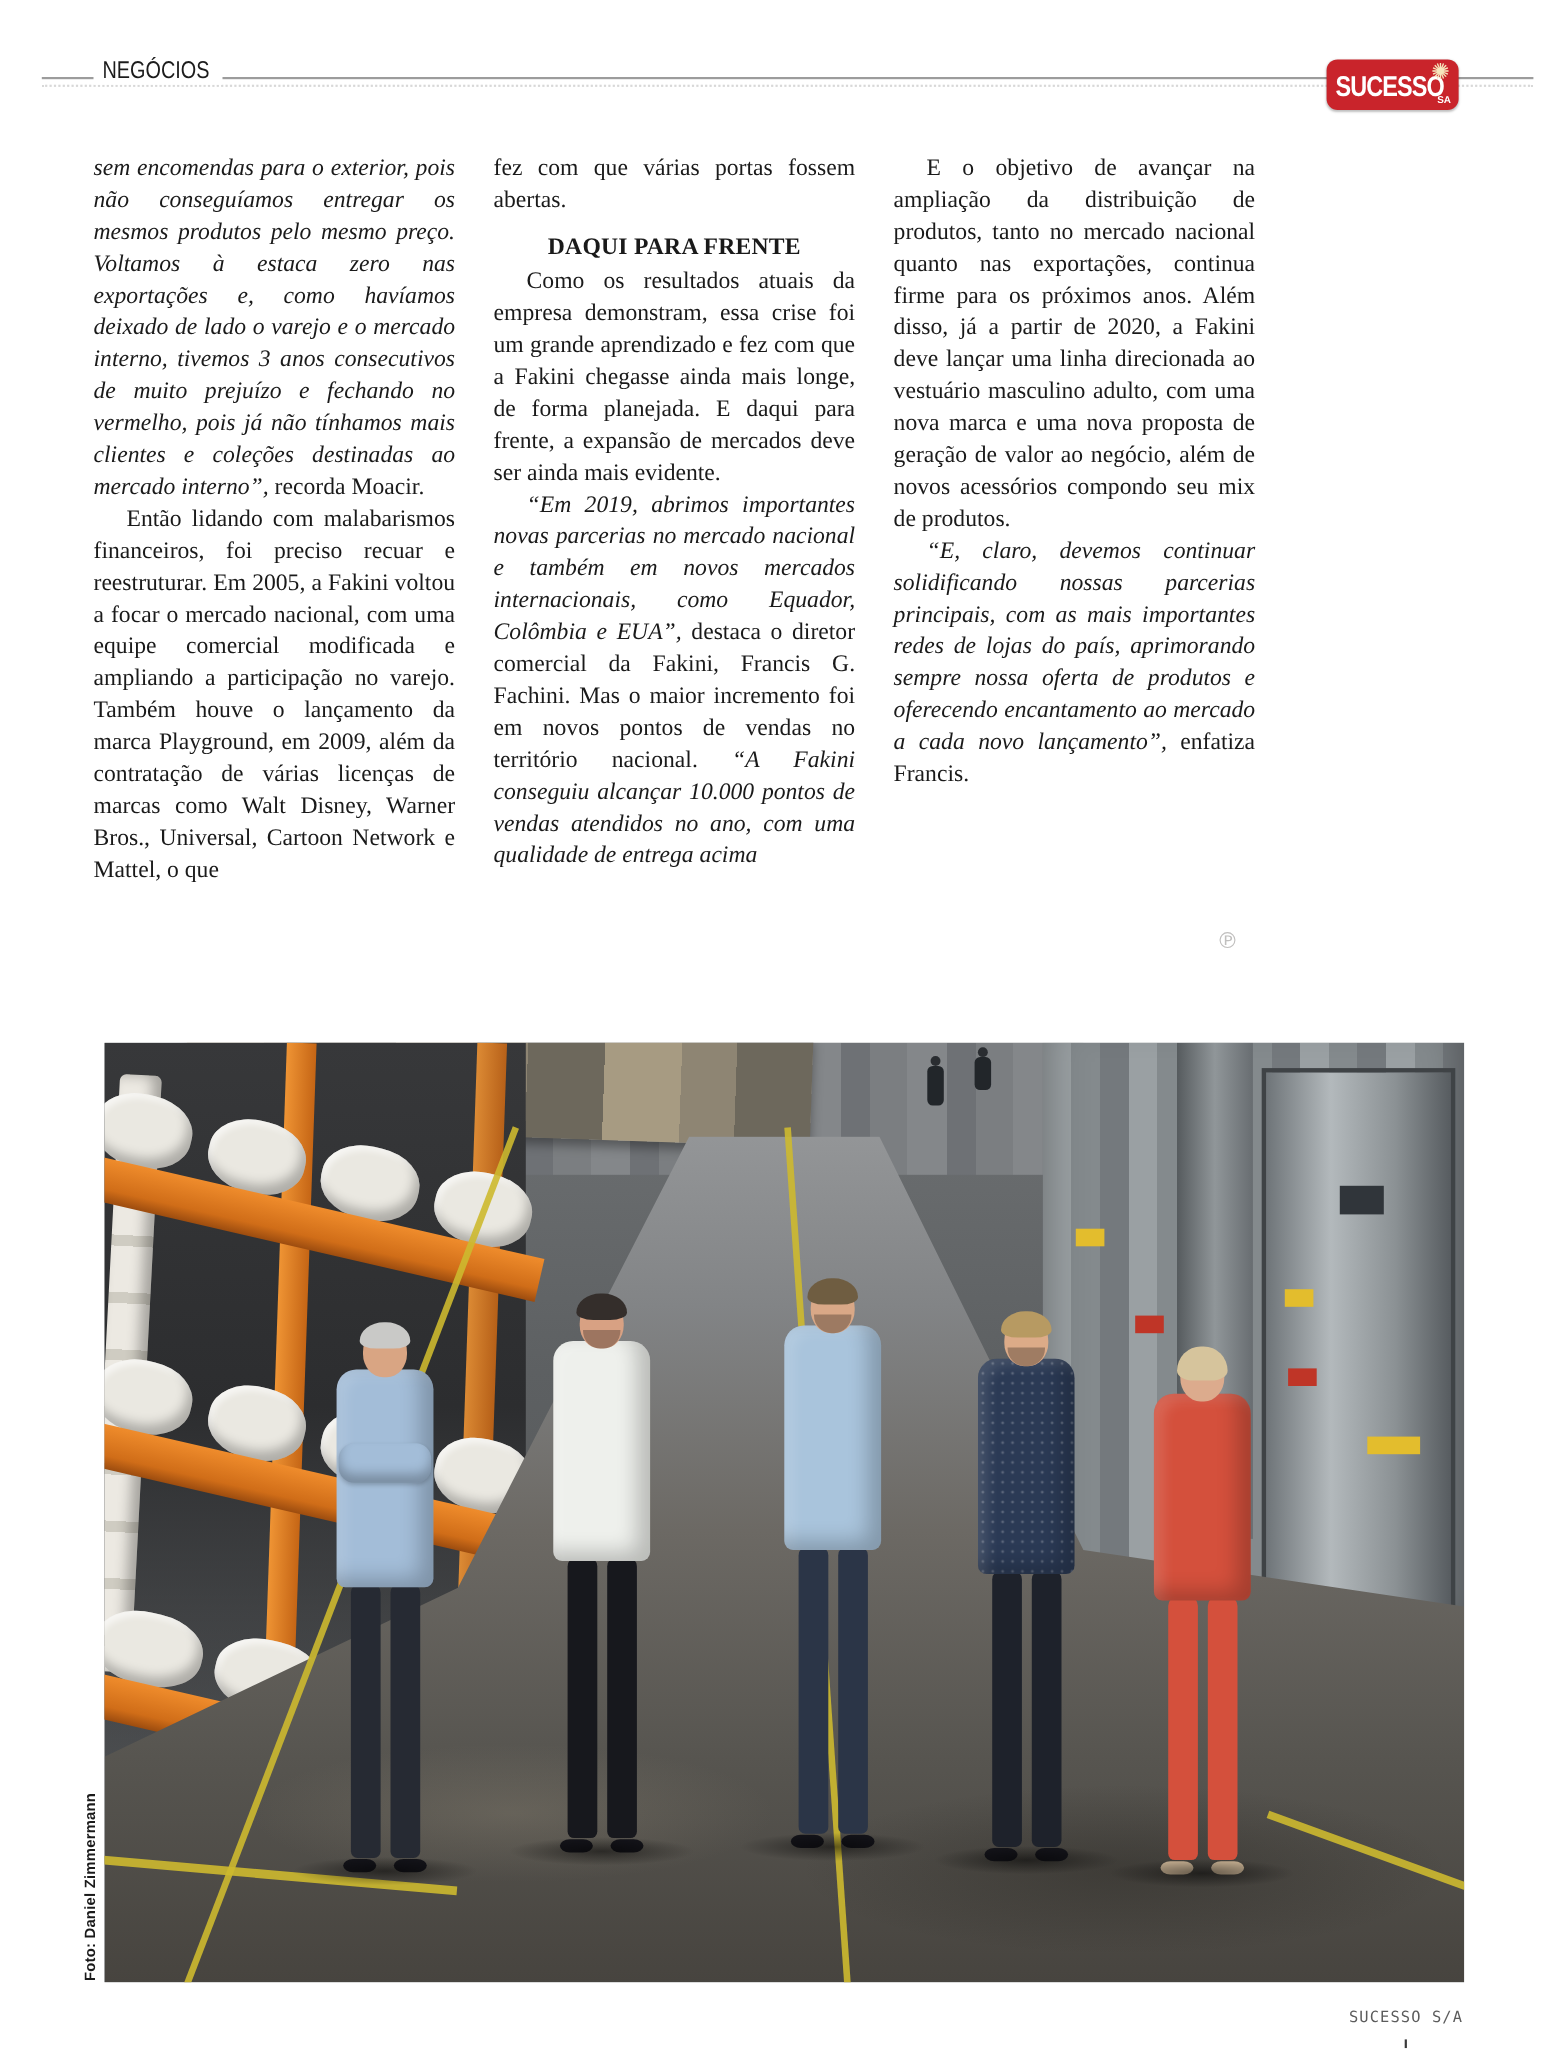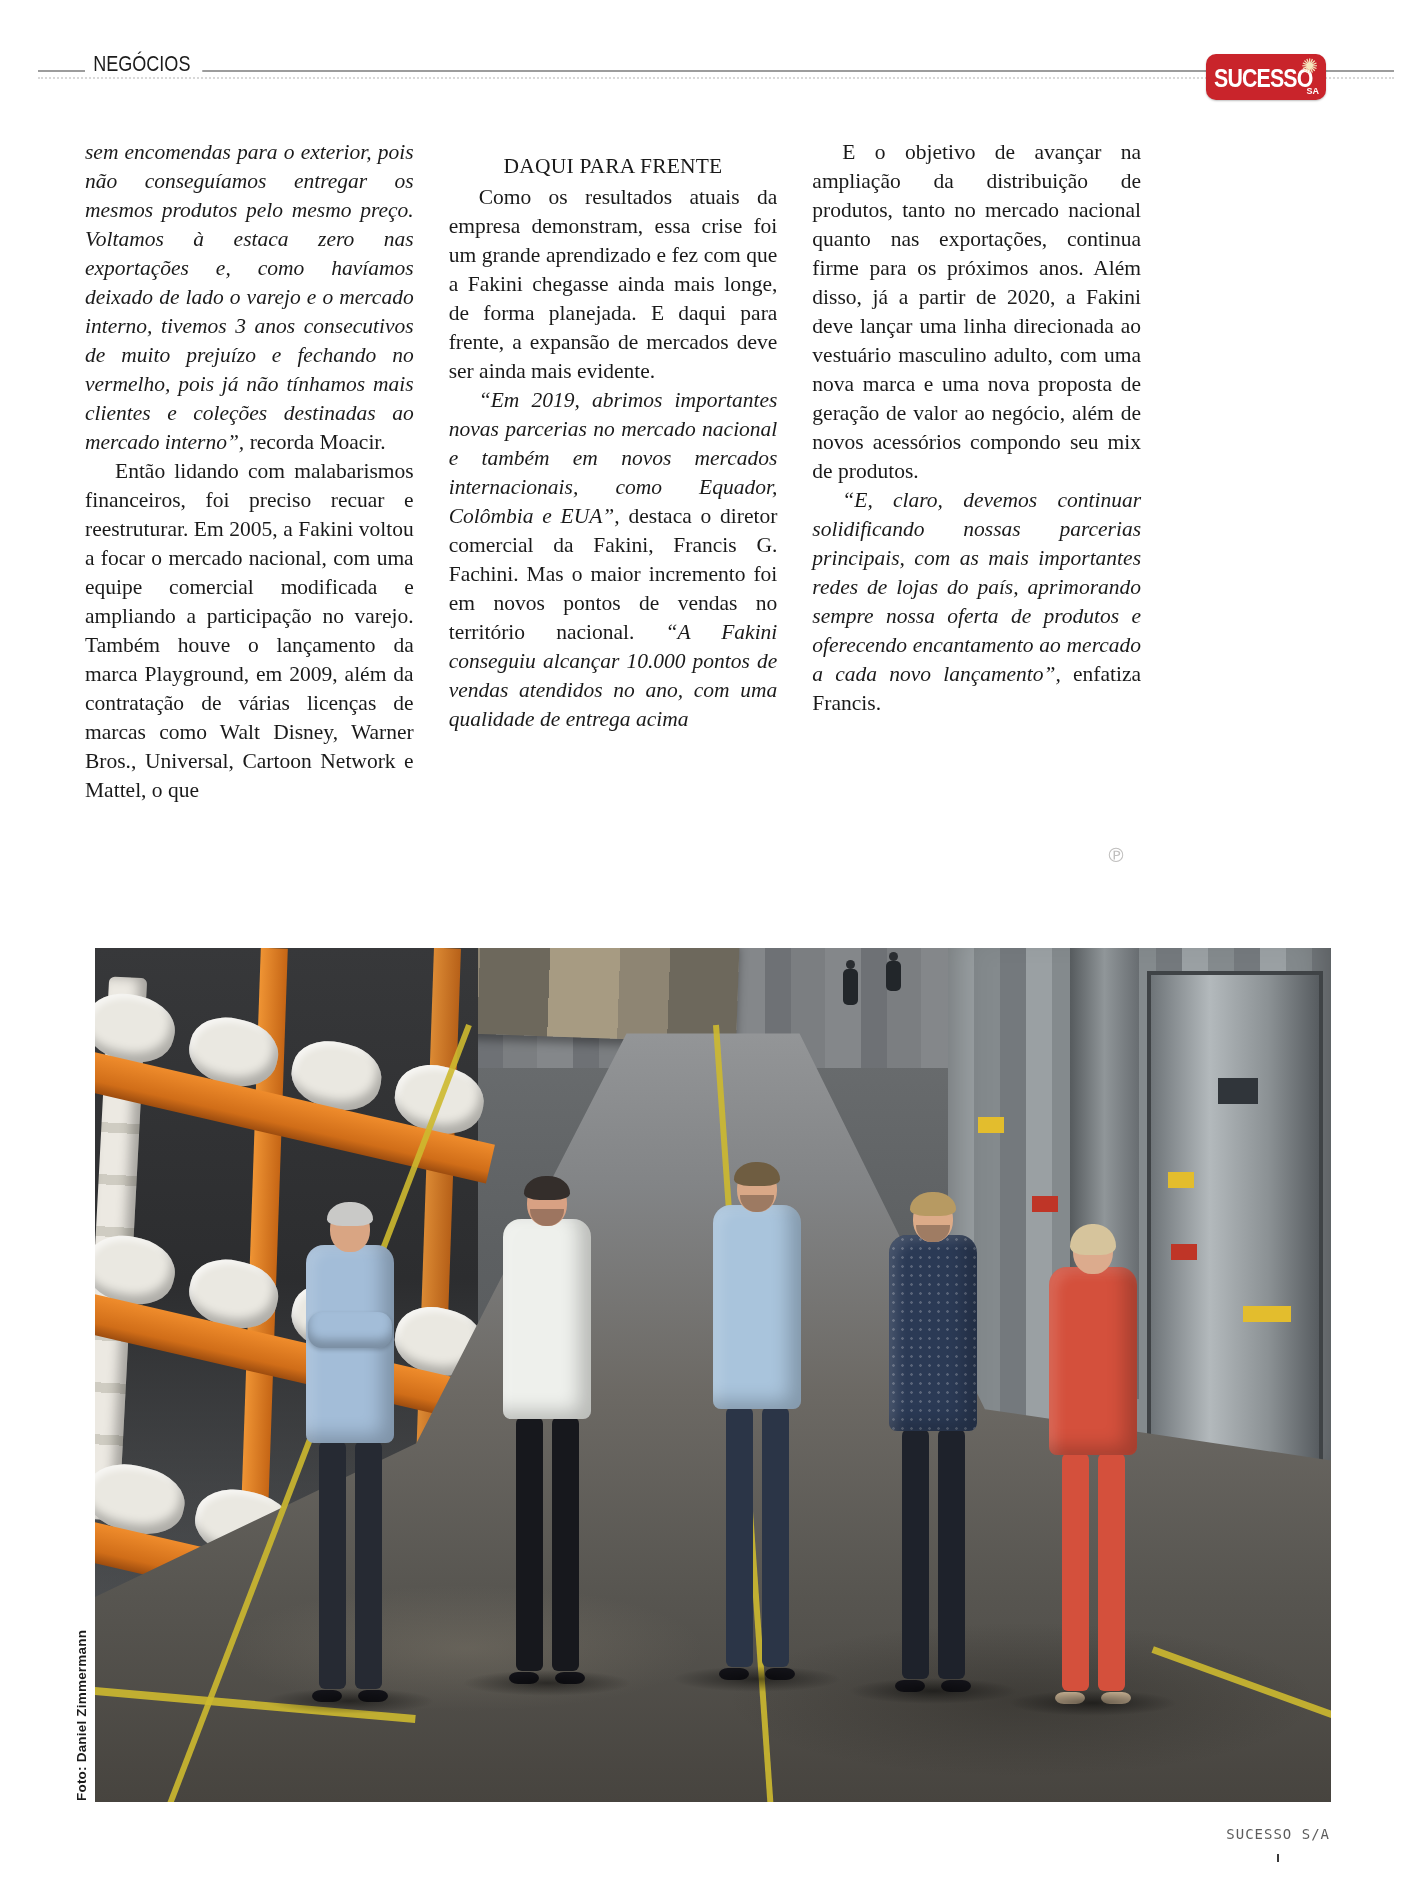--- a/index.html
+++ b/index.html
@@ -20,21 +20,21 @@
   .logo .logo-sa{position:absolute;right:7px;bottom:4px;color:#fff;font-family:Liberation Sans, sans-serif;
         font-size:9px;font-weight:700;}
 
   
   .columns{position:absolute;left:85px;top:138px;width:1056px;display:flex;gap:2px;}
   .col{width:330px;}
   .col+.col{margin-left:33px;}
   .para{margin:0;font-size:21.5px;line-height:29px;text-align:justify;hyphens:auto;-webkit-hyphens:auto;}
   .para.indent{text-indent:30px;}
   .para .it{font-style:italic;}
-  .para .bold{font-weight:normal;}
+  .para .bold{font-weight:bold;}
   .para.heading{text-align:center;font-weight:bold;text-indent:0;margin:14px 0 2px 0;
         font-size:21.5px;letter-spacing:.2px;}
   .end-mark{position:absolute;left:1106px;top:843px;color:#c0bfbe;font-size:20px;
         font-family:"DejaVu Sans",sans-serif;}
 
   
   .photo-caption{position:absolute;left:85px;top:930px;width:664px;height:34px;background:#ffffff;
         z-index:5;font-family:"Liberation Sans",sans-serif;font-weight:700;font-size:18px;
         line-height:34px;color:#111;white-space:nowrap;transform-origin:left center;}
   .photo-caption .cap-inner{display:inline-block;transform:scaleX(.9);transform-origin:left center;padding-left:6px;}
@@ -132,20 +132,21 @@
     <span class="logo-star">✺</span>
     <span class="logo-sa">SA</span>
   </div>
 
   <div class="columns">
     <div class="col">
         <p class="para"><span class="it">sem encomendas para o exterior, pois não conseguíamos entregar os mesmos produtos pelo mesmo preço. Voltamos à estaca zero nas exportações e, como havíamos deixado de lado o varejo e o mercado interno, tivemos 3 anos consecutivos de muito prejuízo e fechando no vermelho, pois já não tínhamos mais clientes e coleções destinadas ao mercado interno”,</span><span> recorda Moacir.</span></p>
         <p class="para indent"><span>Então lidando com malabarismos financeiros, foi preciso recuar e reestruturar. Em 2005, a Fakini voltou a focar o mercado nacional, com uma equipe comercial modificada e ampliando a participação no varejo. Também houve o lançamento da marca Playground, em 2009, além da contratação de várias licenças de marcas como Walt Disney, Warner Bros., Universal, Cartoon Network e Mattel, o que</span></p>
       </div>
     <div class="col">
+        <p class="para"><span>fez com que várias portas fossem abertas.</span></p>
         <p class="para heading"><span class="bold">DAQUI PARA FRENTE</span></p>
         <p class="para indent"><span>Como os resultados atuais da empresa demonstram, essa crise foi um grande aprendizado e fez com que a Fakini chegasse ainda mais longe, de forma planejada. E daqui para frente, a expansão de mercados deve ser ainda mais evidente.</span></p>
         <p class="para indent"><span class="it">“Em 2019, abrimos importantes novas parcerias no mercado nacional e também em novos mercados internacionais, como Equador, Colômbia e EUA”,</span><span> destaca o diretor comercial da Fakini, Francis G. Fachini. Mas o maior incremento foi em novos pontos de vendas no território nacional. </span><span class="it">“A Fakini conseguiu alcançar 10.000 pontos de vendas atendidos no ano, com uma qualidade de entrega acima</span></p>
       </div>
     <div class="col">
         <p class="para indent"><span>E o objetivo de avançar na ampliação da distribuição de produtos, tanto no mercado nacional quanto nas exportações, continua firme para os próximos anos. Além disso, já a partir de 2020, a Fakini deve lançar uma linha direcionada ao vestuário masculino adulto, com uma nova marca e uma nova proposta de geração de valor ao negócio, além de novos acessórios compondo seu mix de produtos.</span></p>
         <p class="para indent"><span class="it">“E, claro, devemos continuar solidificando nossas parcerias principais, com as mais importantes redes de lojas do país, aprimorando sempre nossa oferta de produtos e oferecendo encantamento ao mercado a cada novo lançamento”,</span><span> enfatiza Francis.</span></p>
       </div>
   </div>
   <div class="end-mark">℗</div>

